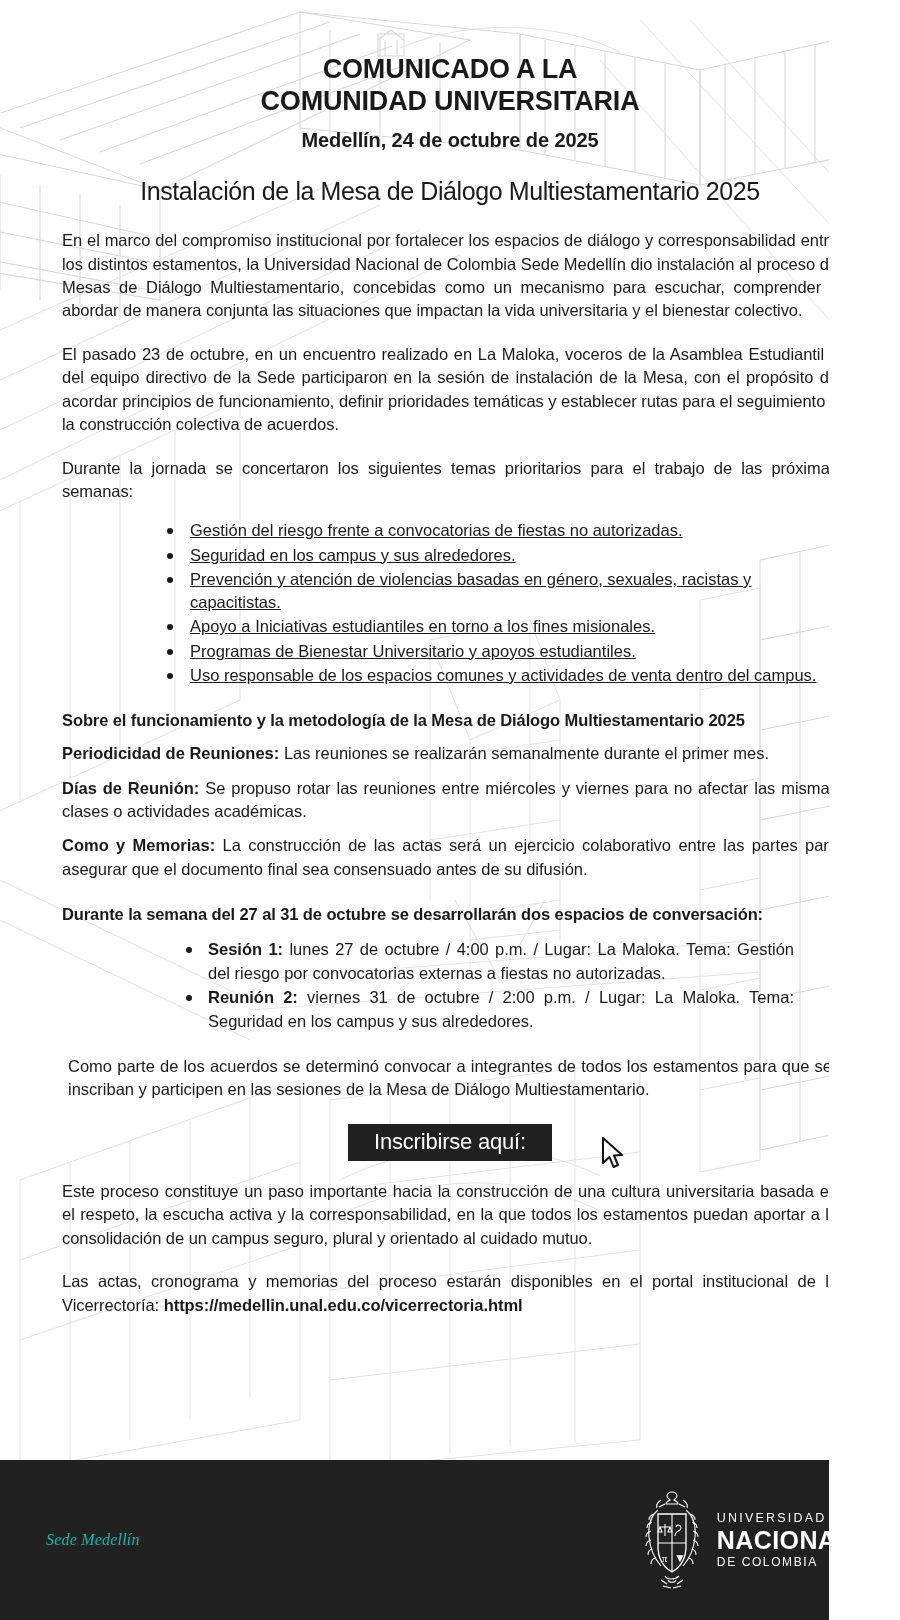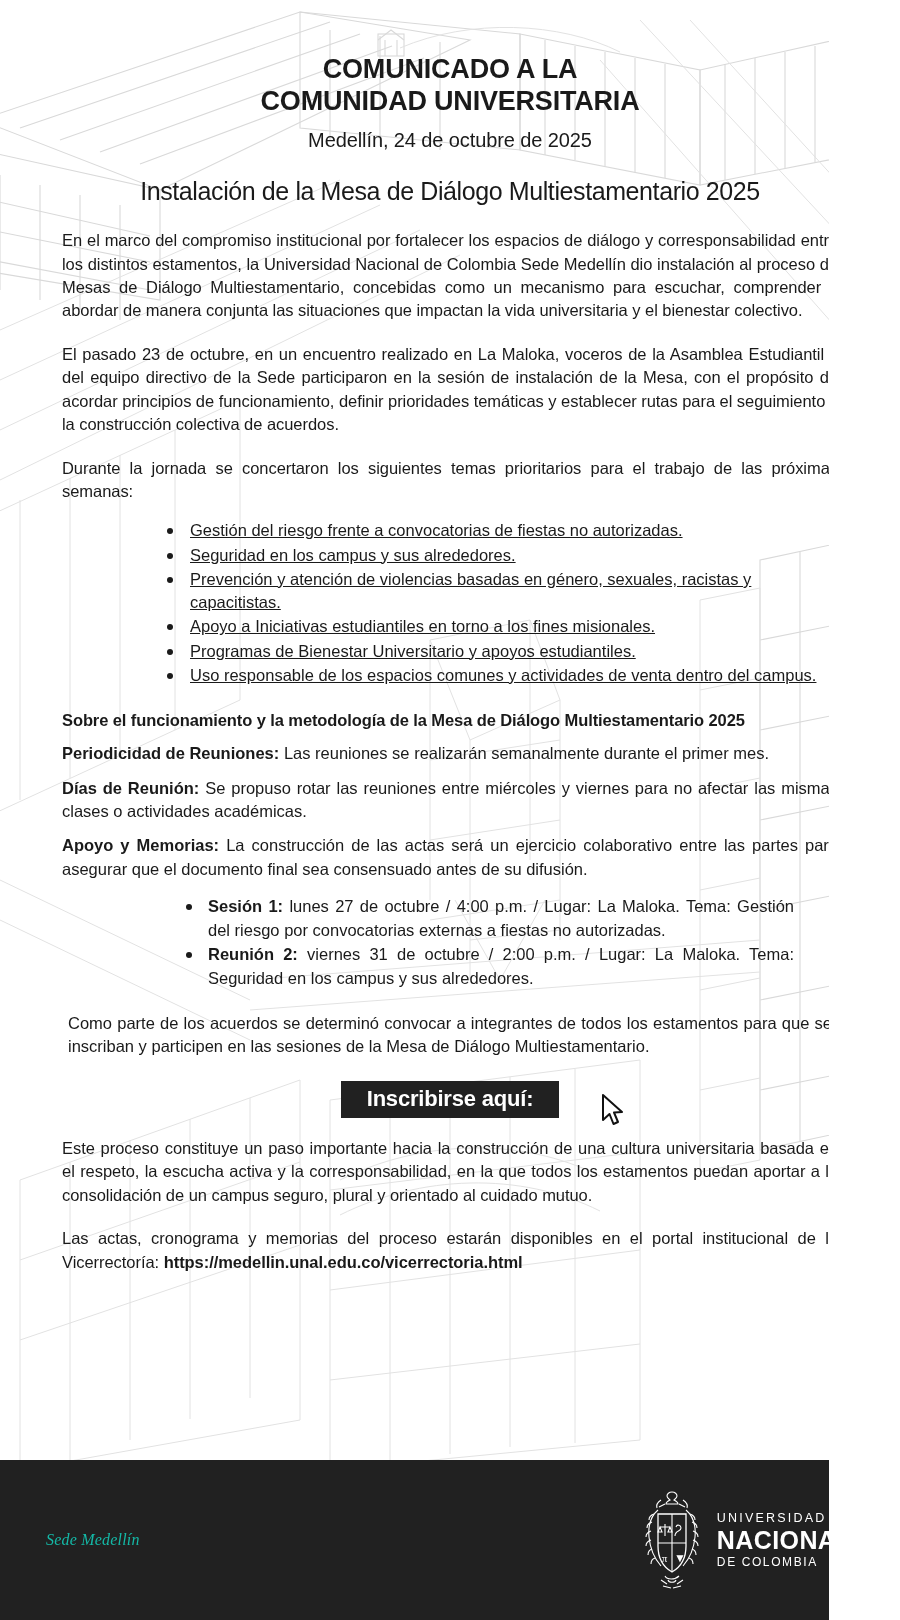--- a/index.html
+++ b/index.html
@@ -37,21 +37,21 @@
     text-align:center;
     font-weight:bold;
     font-size:27px;
     line-height:1.18;
     letter-spacing:-0.2px;
     padding-top:54px;
   }
   .hdr .l2{display:block;}
   .date{
     text-align:center;
-    font-weight:normal;
+    font-weight:bold;
     font-size:20px;
     margin-top:11px;
     letter-spacing:-0.1px;
   }
   h1.title{
     text-align:center;
     font-size:25px;
     font-weight:normal;
     margin:26px 0 0 0;
     letter-spacing:-0.4px;
@@ -131,21 +131,21 @@
   .btnwrap{
     text-align:center;
     margin-top:22px;
     position:relative;
     height:36px;
   }
   .regbtn{
     display:inline-block;
     background:#212121;
     color:#ffffff;
-    font-weight:bold;
+    font-weight:normal;
     font-size:22px;
     padding:5px 26px 7px 26px;
     letter-spacing:-0.2px;
     line-height:1.15;
     border:none;
     cursor:pointer;
     font-family:"Liberation Sans", sans-serif;
   }
   .cursor{
     position:absolute;
@@ -355,24 +355,25 @@
     <h2 class="sub">Sobre el funcionamiento y la metodología de la Mesa de Diálogo Multiestamentario 2025</h2>
 
     <div class="meth">
       <span class="row">
         <span class="lbl">Periodicidad de Reuniones:</span><span> Las reuniones se realizarán semanalmente durante el primer mes.</span>
       </span>
       <span class="row">
         <span class="lbl">Días de Reunión:</span><span> Se propuso rotar las reuniones entre miércoles y viernes para no afectar  las mismas clases o actividades académicas.</span>
       </span>
       <span class="row">
-        <span class="lbl">Apoyo y Memorias:</span><span> La construcción de las actas será un ejercicio colaborativo entre las partes para asegurar que el documento final sea consensuado antes de su difusión.</span>
+        <span class="lbl">Como y Memorias:</span><span> La construcción de las actas será un ejercicio colaborativo entre las partes para asegurar que el documento final sea consensuado antes de su difusión.</span>
       </span>
     </div>
 
+    <h2 class="sub">Durante la semana del 27 al 31 de octubre se desarrollarán dos espacios de conversación:</h2>
 
     <ul class="sessions">
       <li>
         <b>Sesión 1:</b><span> lunes 27 de octubre / 4:00 p.m. / Lugar: La Maloka. Tema: Gestión del riesgo por convocatorias externas a fiestas no autorizadas.</span>
       </li>
       <li>
         <b>Reunión 2:</b><span> viernes 31 de octubre / 2:00 p.m. / Lugar: La Maloka. Tema: Seguridad en los campus y sus alrededores.</span>
       </li>
     </ul>
 

